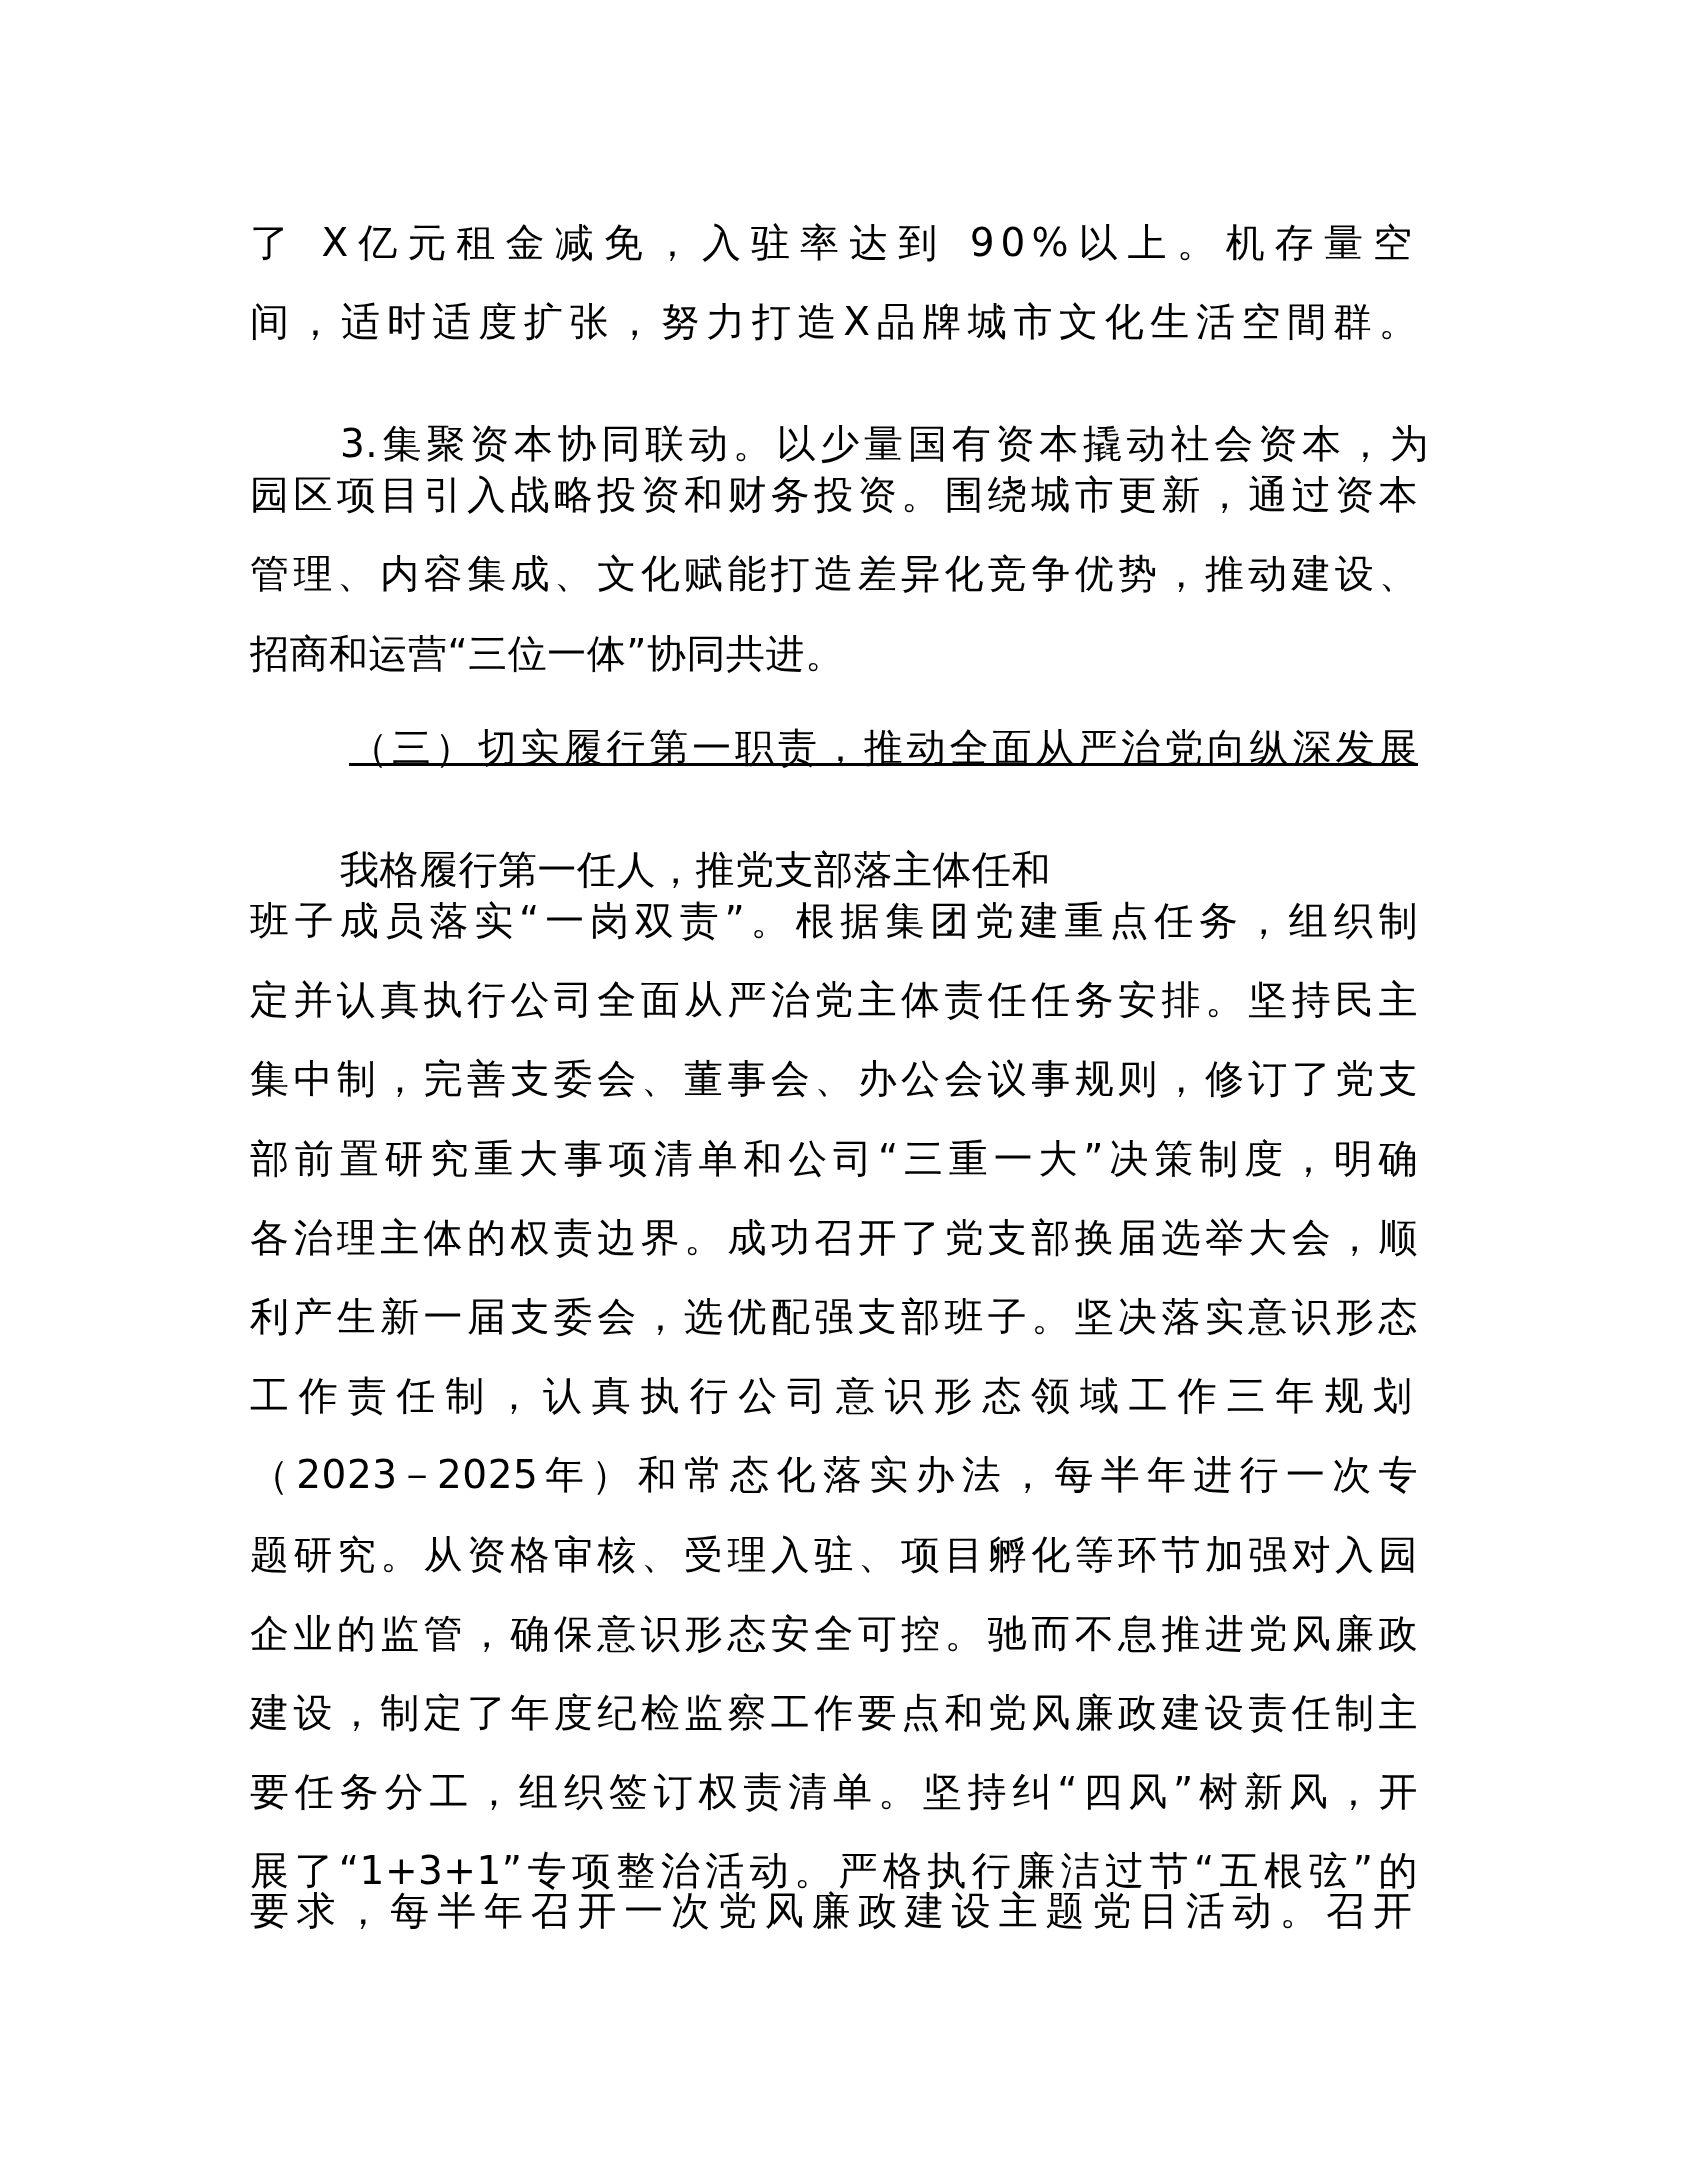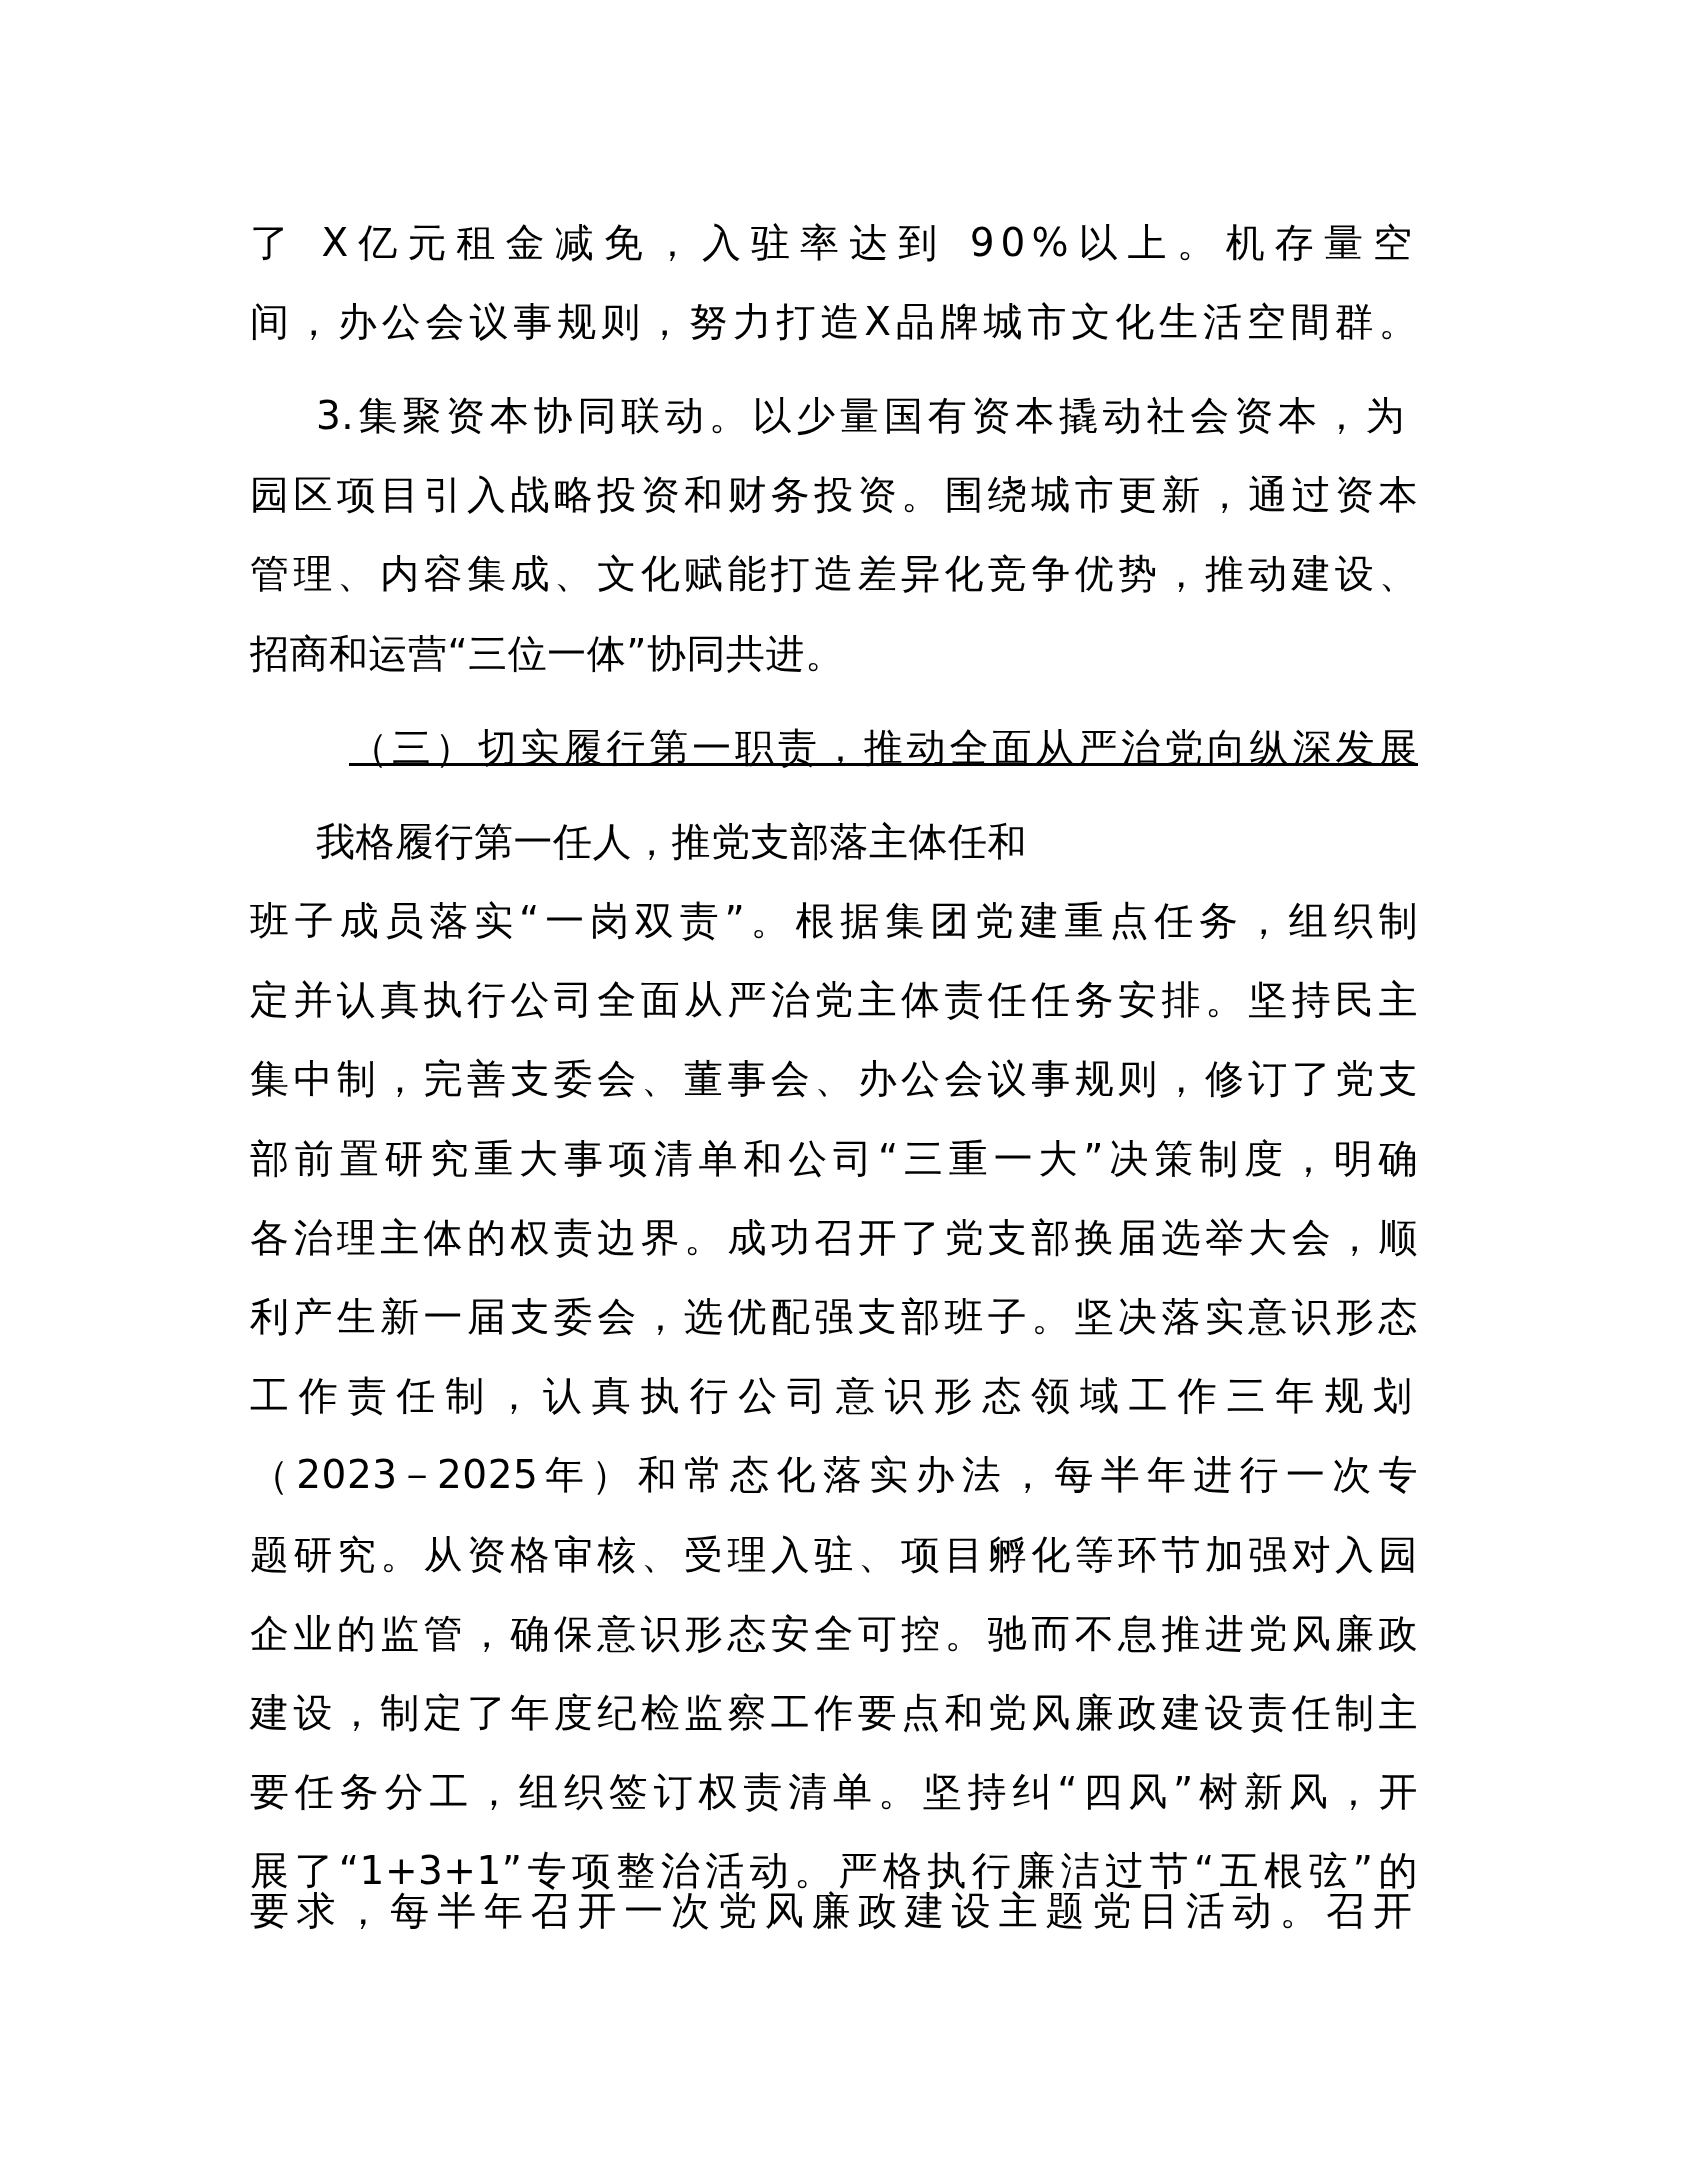--- a/index.html
+++ b/index.html
@@ -33,38 +33,39 @@
       line-height: 55px;
       white-space: nowrap;
       overflow: visible;
       letter-spacing: 0.5px;
     }
     .line.justify {
       text-align: justify;
       text-align-last: justify;
     }
     .line.indent {
-      left: 316px;
+      left: 340px;
       width: 1089px;
+      margin-top: 28px;
     }
     .line.heading-indent {
       left: 349px;
       width: 1069px;
       text-decoration: underline;
     }
     .line.spaced {
       letter-spacing: 6px;
     }
   </style>
 </head>
 <body>
 
 <div class="page">
   <div class="line spaced justify" style="top:215px">了 X亿元租金减免，入驻率达到 90%以上。机存量空</div>
-  <div class="line justify" style="top:294px">间，办公会议事规则，努力打造X品牌城市文化生活空間群。</div>
+  <div class="line justify" style="top:294px">间，适时适度扩张，努力打造X品牌城市文化生活空間群。</div>
 
   <div class="line indent justify" style="top:388px">3.集聚资本协同联动。以少量国有资本撬动社会资本，为</div>
   <div class="line justify" style="top:546px">管理、内容集成、文化赋能打造差异化竞争优势，推动建设、</div>
   <div class="line justify" style="top:467px">园区项目引入战略投资和财务投资。围绕城市更新，通过资本</div>
   <div class="line" style="top:626px">招商和运营“三位一体”协同共进。</div>
 
   <div class="line heading-indent justify" style="top:720px">（三）切实履行第一职责，推动全面从严治党向纵深发展</div>
 
   <div class="line indent" style="top:814px">我格履行第一任人，推党支部落主体任和</div>
   <div class="line justify" style="top:893px">班子成员落实“一岗双责”。根据集团党建重点任务，组织制</div>

